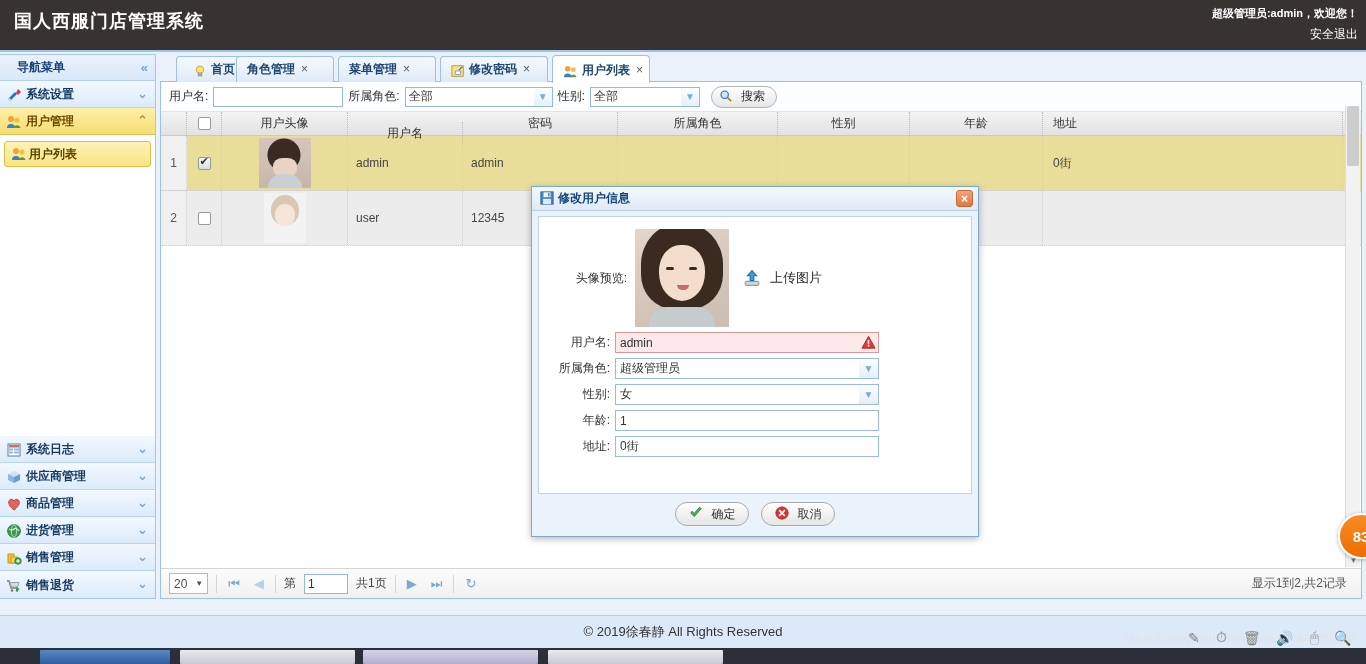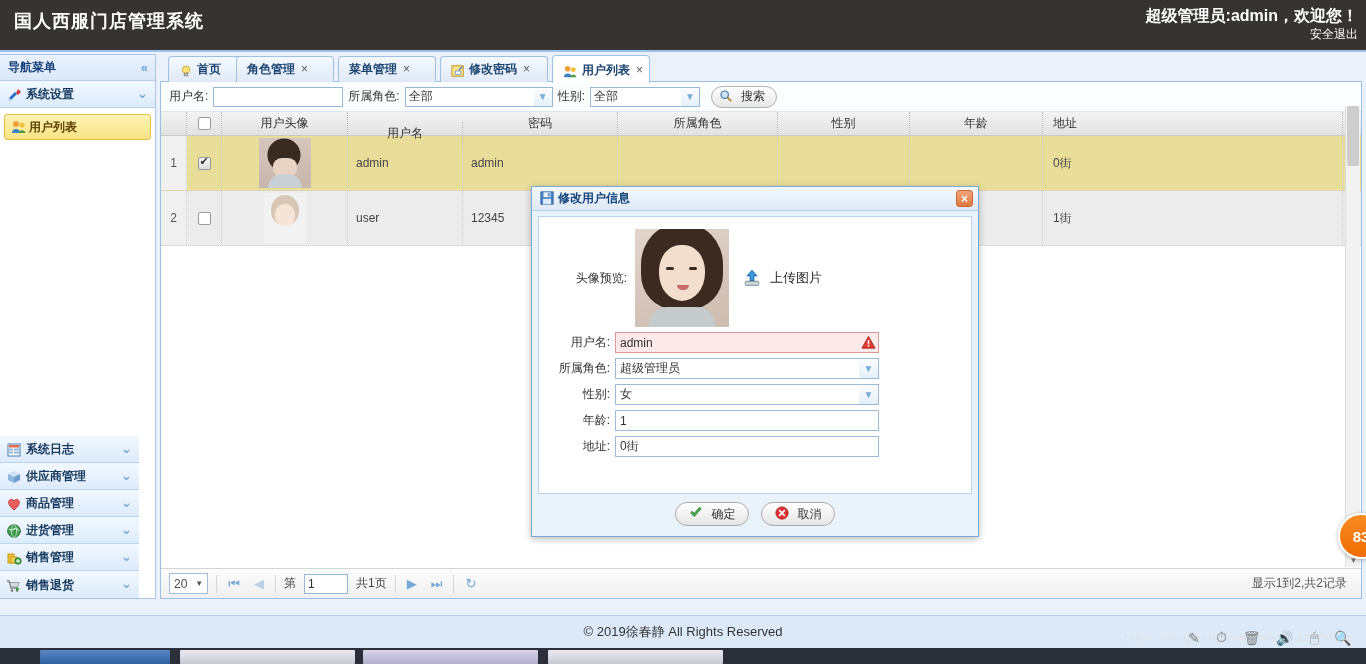--- a/index.html
+++ b/index.html
@@ -19,39 +19,39 @@
     background:#373330;
     border-bottom:2px solid #9fc0e8;
   }
   .header .sys-title {
     position:absolute; left:14px; top:9px;
     color:#ffffff; font-size:18px; font-weight:bold;
     letter-spacing:1px;
   }
   .header .welcome {
     position:absolute; right:8px; top:6px;
-    color:#ffffff; font-size:16px; font-weight:bold; text-align:right;
+    color:#ffffff; font-size:11px; font-weight:bold; text-align:right;
   }
   .header .logout {
     position:absolute; right:8px; top:26px;
     color:#ffffff; font-size:12px; text-align:right; cursor:pointer;
   }
 
   
   .sidebar {
     position:absolute; left:0; top:54px; width:156px; height:545px;
     background:#ffffff;
     border:1px solid #a8c6e5;
     border-left:none;
   }
   .panel-head {
     height:26px; line-height:25px;
     background:linear-gradient(#eaf2fc,#d9e8f8);
     border-bottom:1px solid #b6d0ea;
-    padding-left:8px;
+    padding-left:17px;
     font-weight:bold; color:#17407a; font-size:12px;
     position:relative;
   }
   .panel-head .collapse {
     position:absolute; right:7px; top:0; color:#6ca3d8; font-size:13px; font-weight:bold;
   }
   .accordion { position:absolute; left:0; top:26px; right:0; bottom:0; }
   .acc-item {
     height:27px; line-height:26px;
     background:linear-gradient(#f2f8ff,#dcebfa);
@@ -78,21 +78,21 @@
   .leaf {
     height:26px; line-height:24px;
     border:1px solid #e0bf47;
     background:linear-gradient(#fdf2b6,#f9e483);
     border-radius:3px;
     padding-left:24px;
     color:#5e4300; font-weight:bold; font-size:12px;
     cursor:pointer; position:relative;
     display:flex; align-items:center;
   }
-  .bottom-acc { position:absolute; left:0; right:16px; bottom:0; }
+  .bottom-acc { position:absolute; left:0; right:0; bottom:0; }
 
   .ic { display:inline-block; width:16px; height:16px; margin-right:4px; vertical-align:middle; flex:0 0 16px; }
 
   
   .main {
     position:absolute; left:160px; top:54px; width:1202px; height:545px;
   }
   .tabbar {
     position:absolute; left:0; top:0; width:100%; height:28px;
     border-bottom:1px solid #9cc1e5;
@@ -382,20 +382,32 @@
           <svg width="16" height="16" viewBox="0 0 16 16">
             <path d="M2 12 L9 5 L11 7 L4 14 Z" fill="#2a6fc4"></path>
             <path d="M12 2 L15 5 L12 8 L10 6 Z" fill="#d03a3a"></path>
             <circle cx="3.5" cy="12.5" r="1.2" fill="#dce8f7"></circle>
           </svg>
         </span>
         <span>系统设置</span>
         <span class="arrow">⌄</span>
       </div>
 
+      <div class="acc-item active">
+        <span class="ic">
+          <svg width="16" height="16" viewBox="0 0 16 16">
+            <circle cx="5" cy="5" r="3" fill="#f0a23a"></circle>
+            <path d="M1 14 a4 4 0 0 1 8 0 z" fill="#3b7fc4"></path>
+            <circle cx="11" cy="6" r="2.6" fill="#f0c040"></circle>
+            <path d="M7.5 14 a3.6 3.6 0 0 1 7 0 z" fill="#4f9a45"></path>
+          </svg>
+        </span>
+        <span>用户管理</span>
+        <span class="arrow">⌃</span>
+      </div>
 
       <div class="acc-body">
         <div class="leaf">
           <span class="ic" style="position:absolute;left:6px;">
             <svg width="16" height="16" viewBox="0 0 16 16">
               <circle cx="5" cy="5" r="3" fill="#f0a23a"></circle>
               <path d="M1 14 a4 4 0 0 1 8 0 z" fill="#3b7fc4"></path>
               <circle cx="11" cy="6" r="2.6" fill="#f0c040"></circle>
               <path d="M7.5 14 a3.6 3.6 0 0 1 7 0 z" fill="#4f9a45"></path>
             </svg>
@@ -483,21 +495,21 @@
         </div>
 
       </div>
     </div>
   </div>
 
   <div class="main">
 
     <div class="tabbar">
 
-      <div class="tab" style="left:8px;width:76px;">
+      <div class="tab" style="left:16px;width:76px;justify-content:center;">
         <span class="ic" style="width:14px;flex:0 0 14px;">
           <svg width="14" height="14" viewBox="0 0 16 16">
             <circle cx="8" cy="6.5" r="4.2" fill="#ffe27a" stroke="#c9a52a"></circle>
             <rect x="6" y="10.5" width="4" height="3" fill="#b9b9b9" stroke="#8c8c8c"></rect>
           </svg>
         </span>
         <span>首页</span>
       </div>
 
       <div class="tab" style="left:76px;width:98px;">
@@ -599,21 +611,20 @@
           <span class="chk"></span>
         </div>
         <div class="gc ctr" style="width:126px;">
           <div class="avatar2"></div>
         </div>
         <div class="gc" style="width:115px;">user</div>
         <div class="gc" style="width:155px;">12345</div>
         <div class="gc" style="width:160px;"></div>
         <div class="gc" style="width:132px;"></div>
         <div class="gc" style="width:133px;"></div>
-        <div class="gc" style="width:300px;padding-left:10px;">1街</div>
       </div>
 
       <div class="vscroll">
         <div class="thumb"></div>
         <div class="dn">▼</div>
       </div>
 
       <div class="pager">
         <div class="pg-sel">
           <span>20</span>

